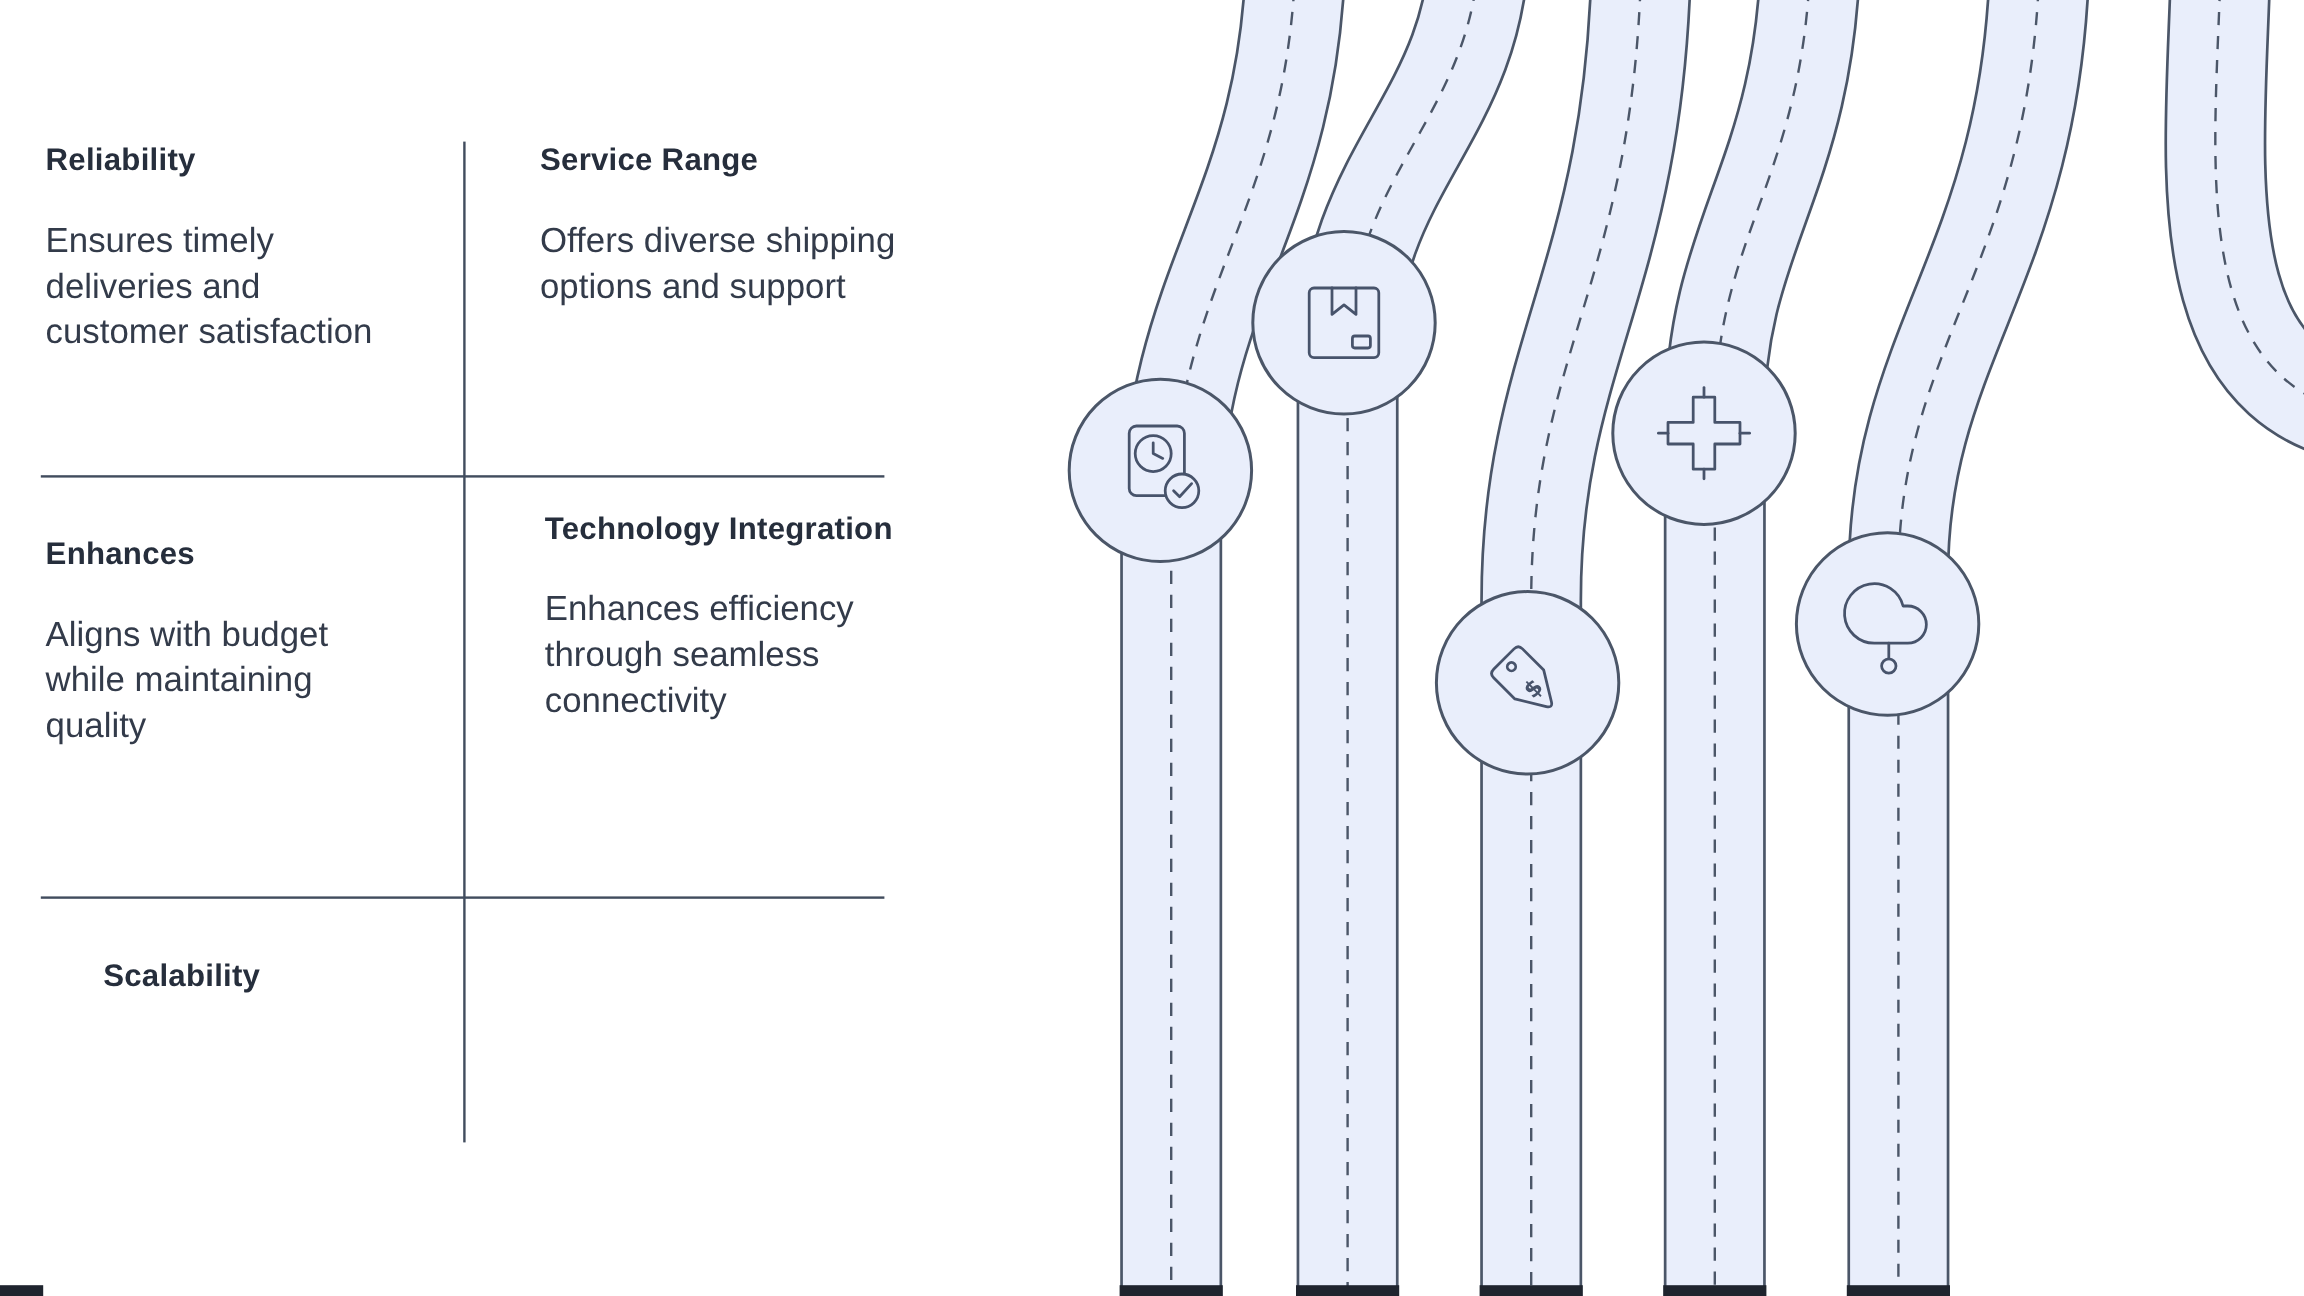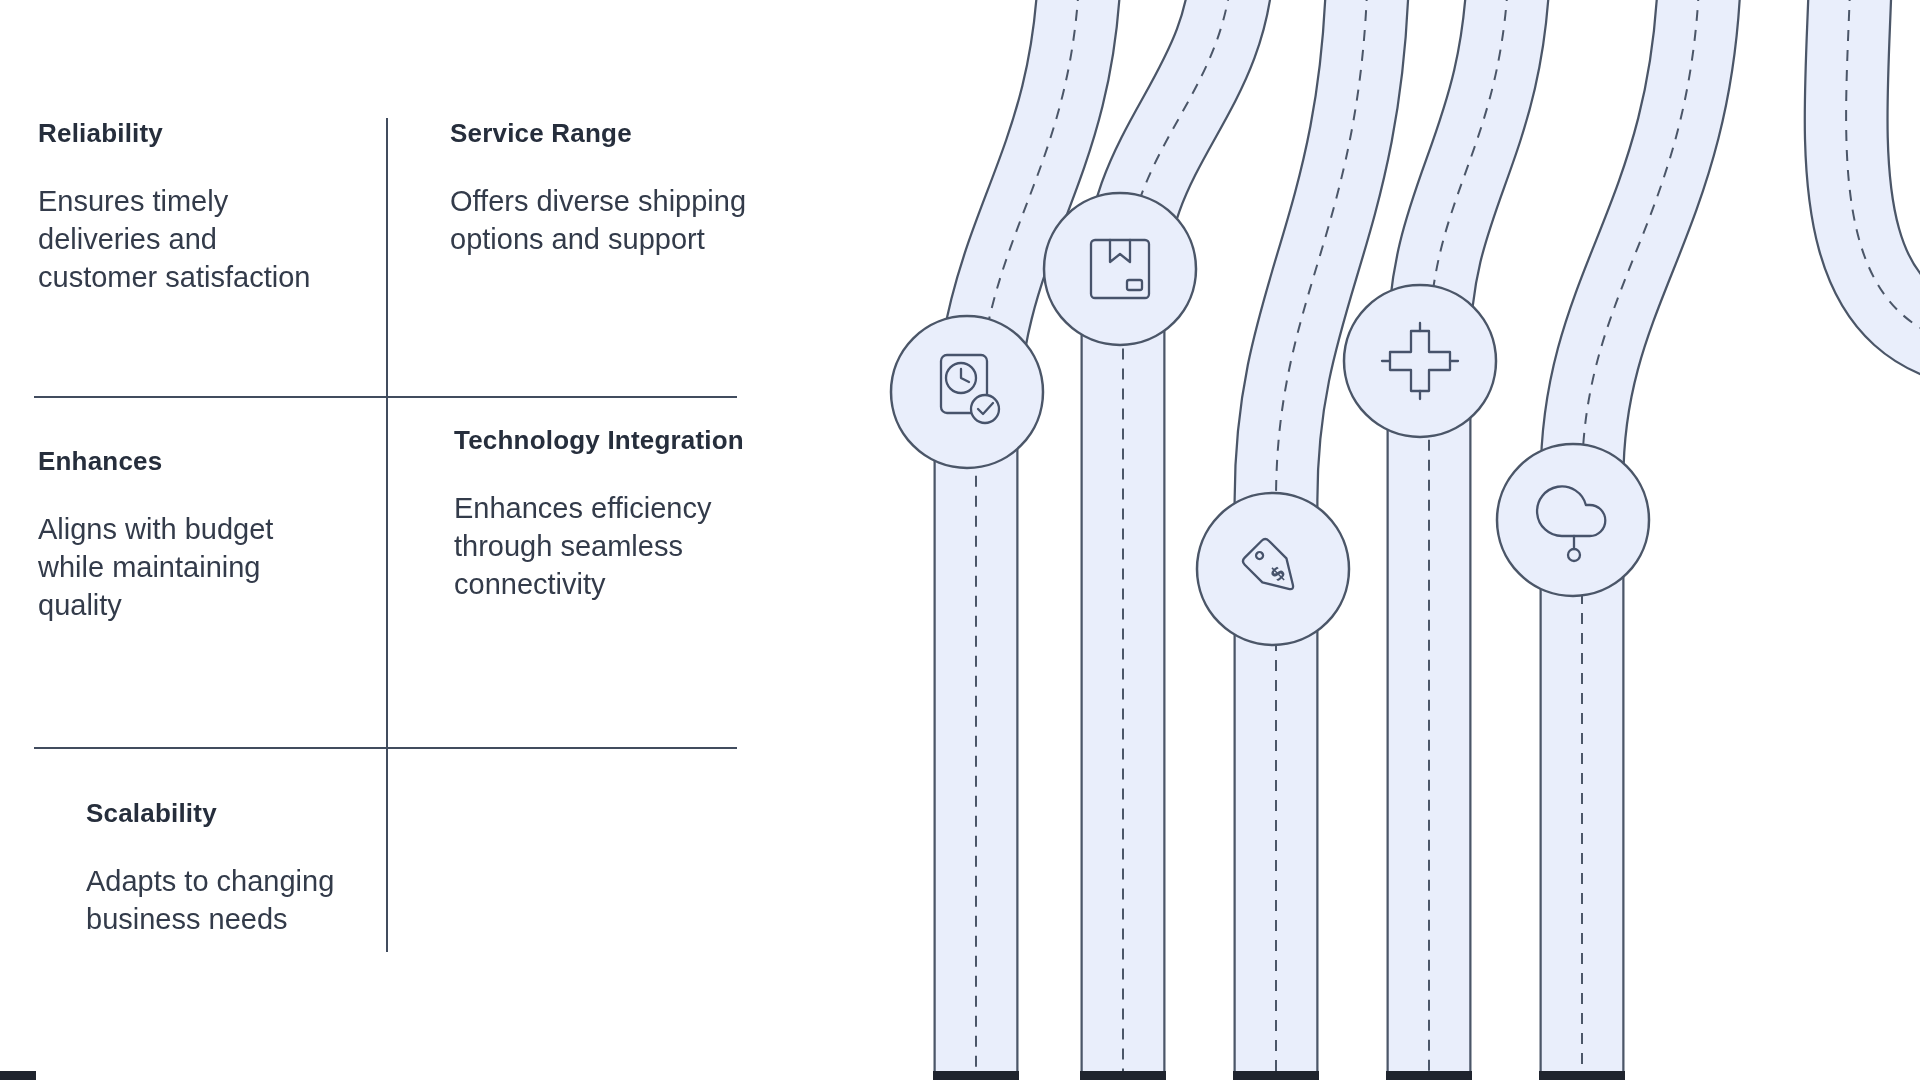--- a/index.html
+++ b/index.html
@@ -155,20 +155,19 @@
     <p>Aligns with budget while maintaining quality</p>
   </div>
 
   <div class="cell cell-r2c2">
     <h2>Technology Integration</h2>
     <p>Enhances efficiency through seamless connectivity</p>
   </div>
 
   <div class="cell cell-r3c1">
     <h2>Scalability</h2>
-    <p>Adapts to changing business needs</p>
   </div>
 
   <div class="vline"></div>
   <div class="hline hline-1"></div>
   <div class="hline hline-2"></div>
 
 </div>
 
 </body></html>

